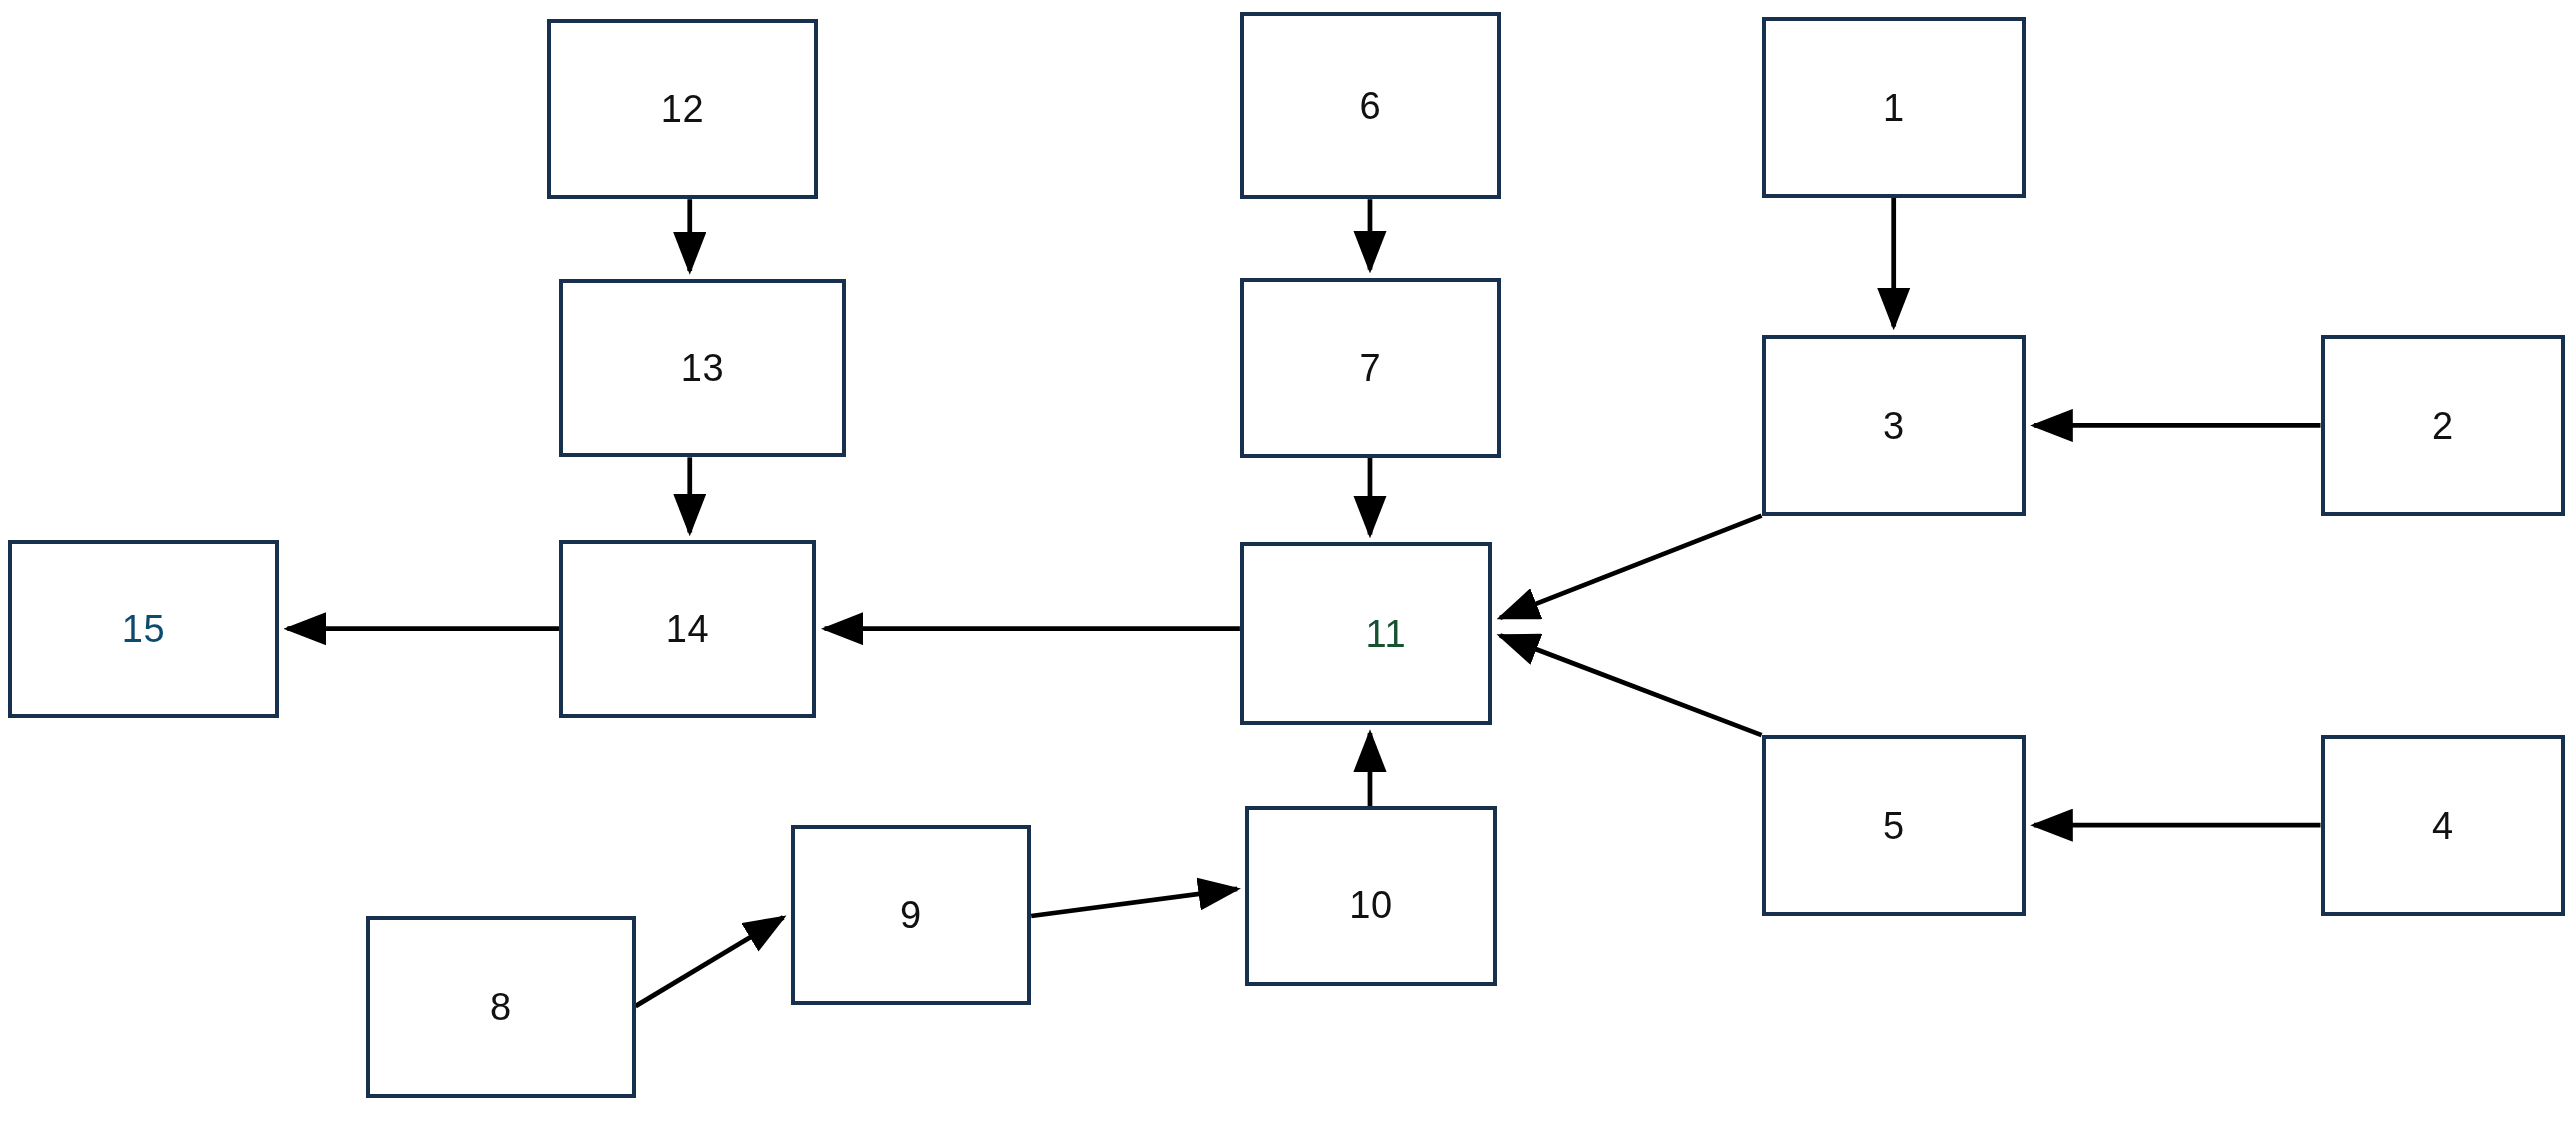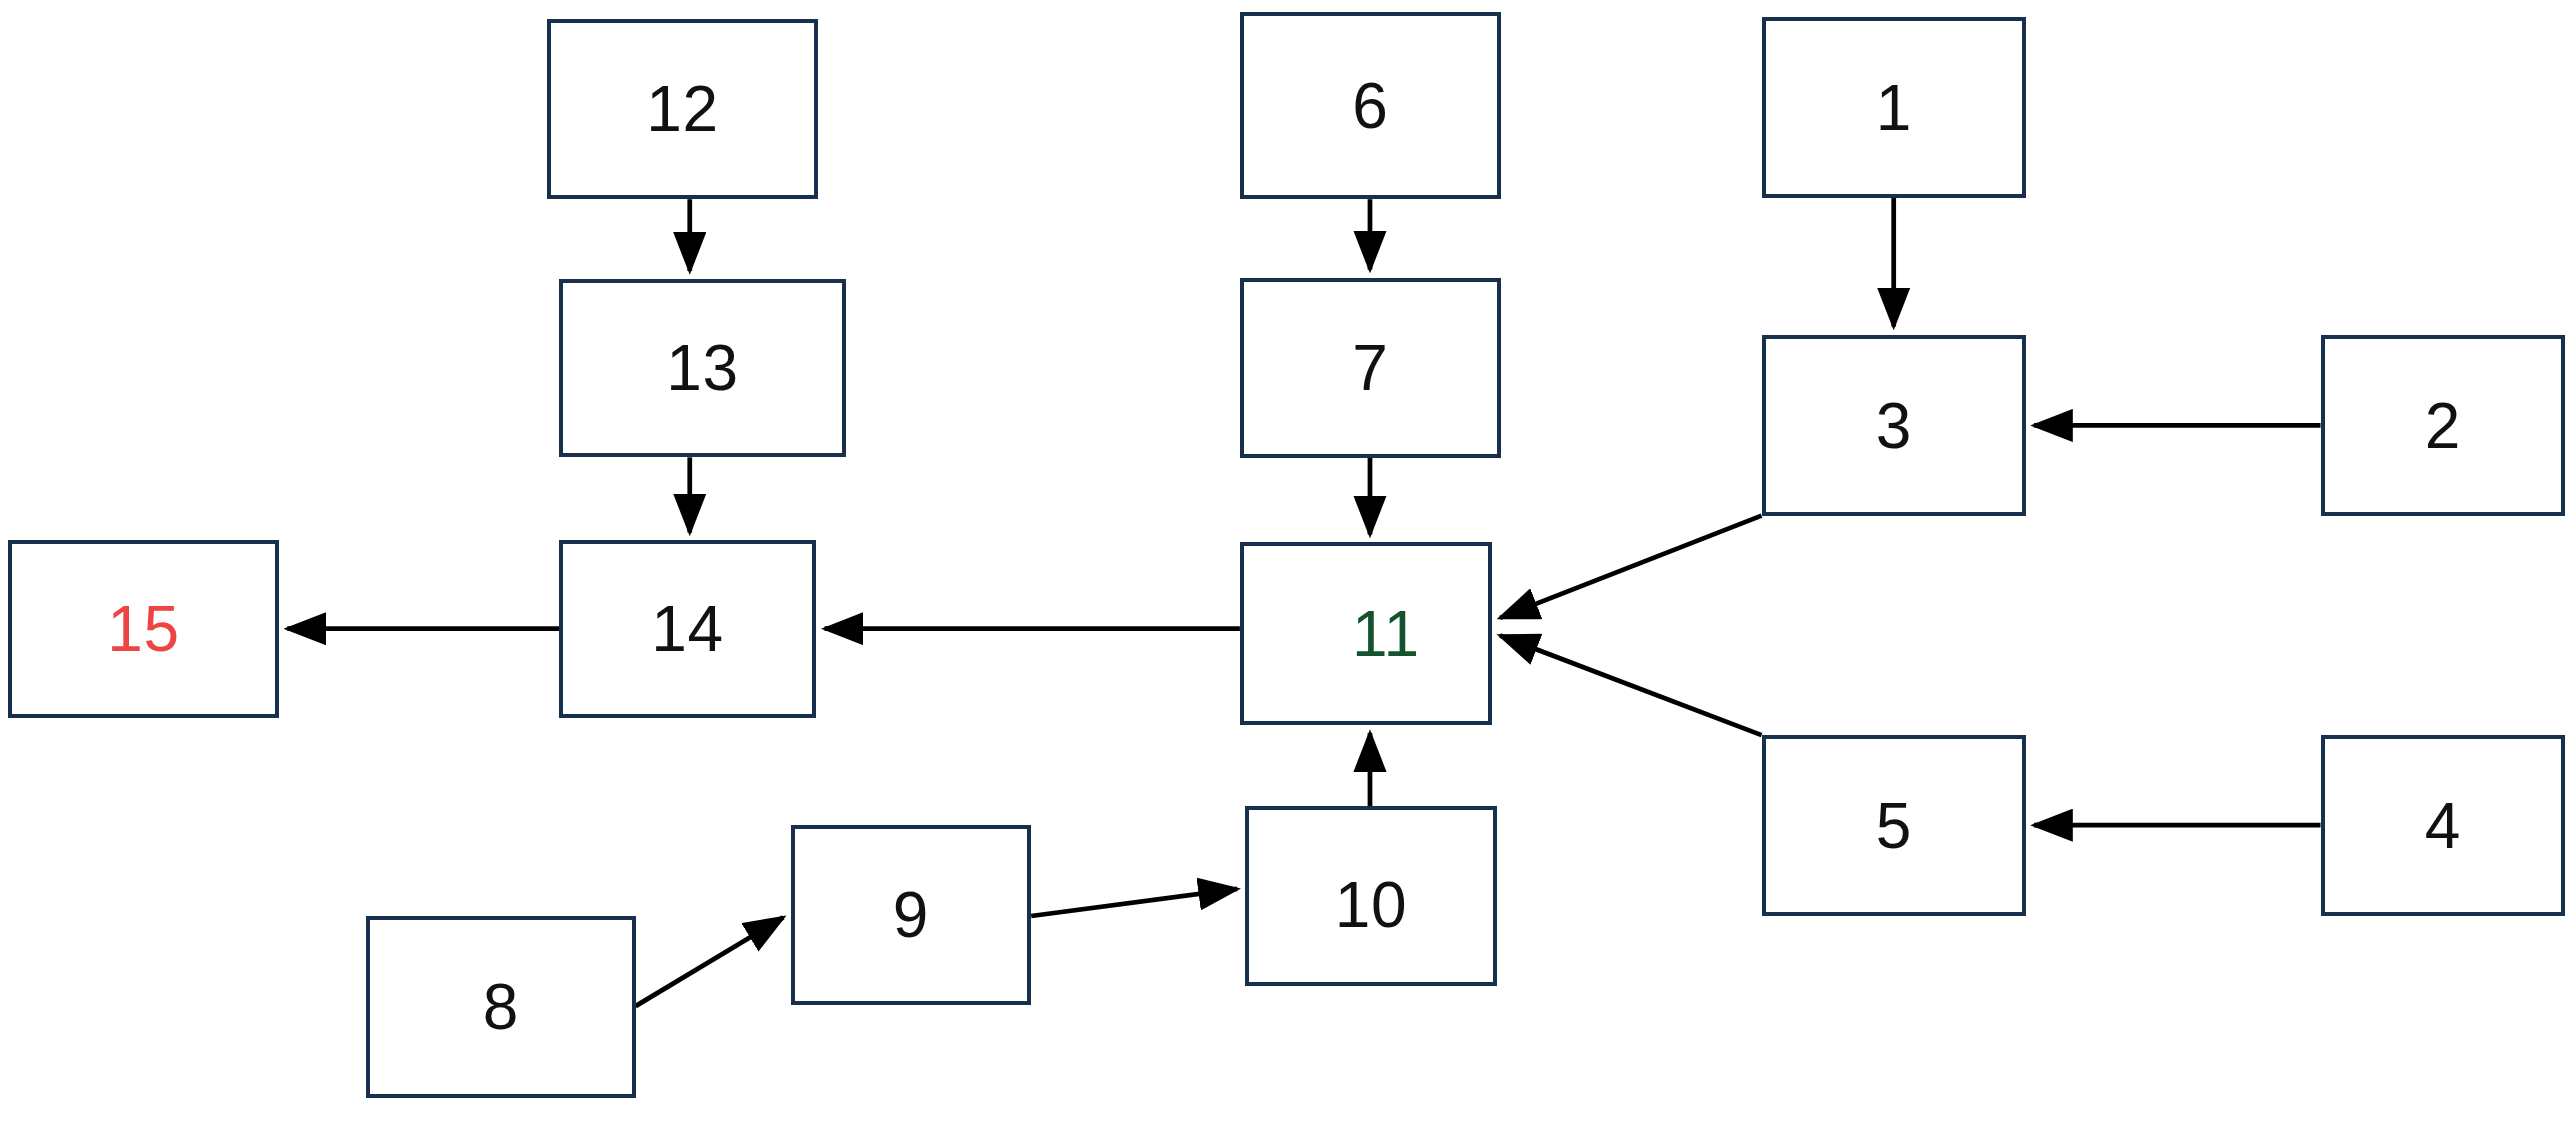--- a/index.html
+++ b/index.html
@@ -31,21 +31,21 @@
     box-sizing: border-box;
     background: #ffffff;
     border: 4.1px solid #16304d;
     display: flex;
     align-items: center;
     justify-content: center;
     z-index: 2;
   }
   .node-label {
     font-family: "Liberation Sans", sans-serif;
-    font-size: 64px;
+    font-size: 38px;
     line-height: 1;
     color: #111111;
     font-weight: 400;
     letter-spacing: 0.7px;
     user-select: none;
   }
 </style>
 </head>
 <body>
 
@@ -79,21 +79,21 @@
       <div class="node-box" style="left: 547px; top: 19px; width: 271px; height: 180px; border-color: rgb(22, 48, 77); background: rgb(255, 255, 255);">
         <span class="node-label" style="color: rgb(17, 17, 17);">12</span>
       </div>
       <div class="node-box" style="left: 559px; top: 279px; width: 287px; height: 178px; border-color: rgb(22, 48, 77); background: rgb(255, 255, 255);">
         <span class="node-label" style="color: rgb(17, 17, 17);">13</span>
       </div>
       <div class="node-box" style="left: 559px; top: 540px; width: 257px; height: 178px; border-color: rgb(22, 48, 77); background: rgb(255, 255, 255);">
         <span class="node-label" style="color: rgb(17, 17, 17);">14</span>
       </div>
       <div class="node-box" style="left: 8.1px; top: 540px; width: 271px; height: 178px; border-color: rgb(22, 48, 77); background: rgb(255, 255, 255);">
-        <span class="node-label" style="color: #ef4444;">15</span>
+        <span class="node-label" style="color: #0c4a6e;">15</span>
       </div>
       <div class="node-box" style="left: 1240px; top: 12.2px; width: 261px; height: 187px; border-color: rgb(22, 48, 77); background: rgb(255, 255, 255);">
         <span class="node-label" style="color: rgb(17, 17, 17);">6</span>
       </div>
       <div class="node-box" style="left: 1240px; top: 278px; width: 261px; height: 180px; border-color: rgb(22, 48, 77); background: rgb(255, 255, 255);">
         <span class="node-label" style="color: rgb(17, 17, 17);">7</span>
       </div>
       <div class="node-box" style="left: 1240px; top: 542px; width: 252px; height: 183px; border-color: rgb(22, 48, 77); background: rgb(255, 255, 255);">
         <span class="node-label" style="color: #14532d; margin-left: 40px;">11</span>
       </div>

